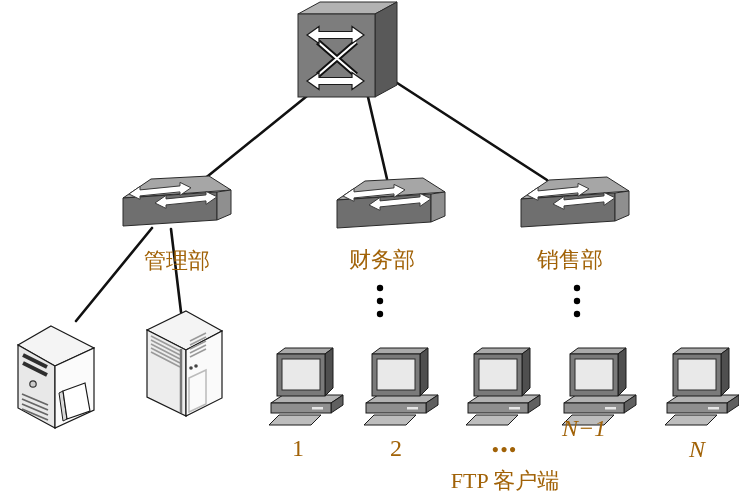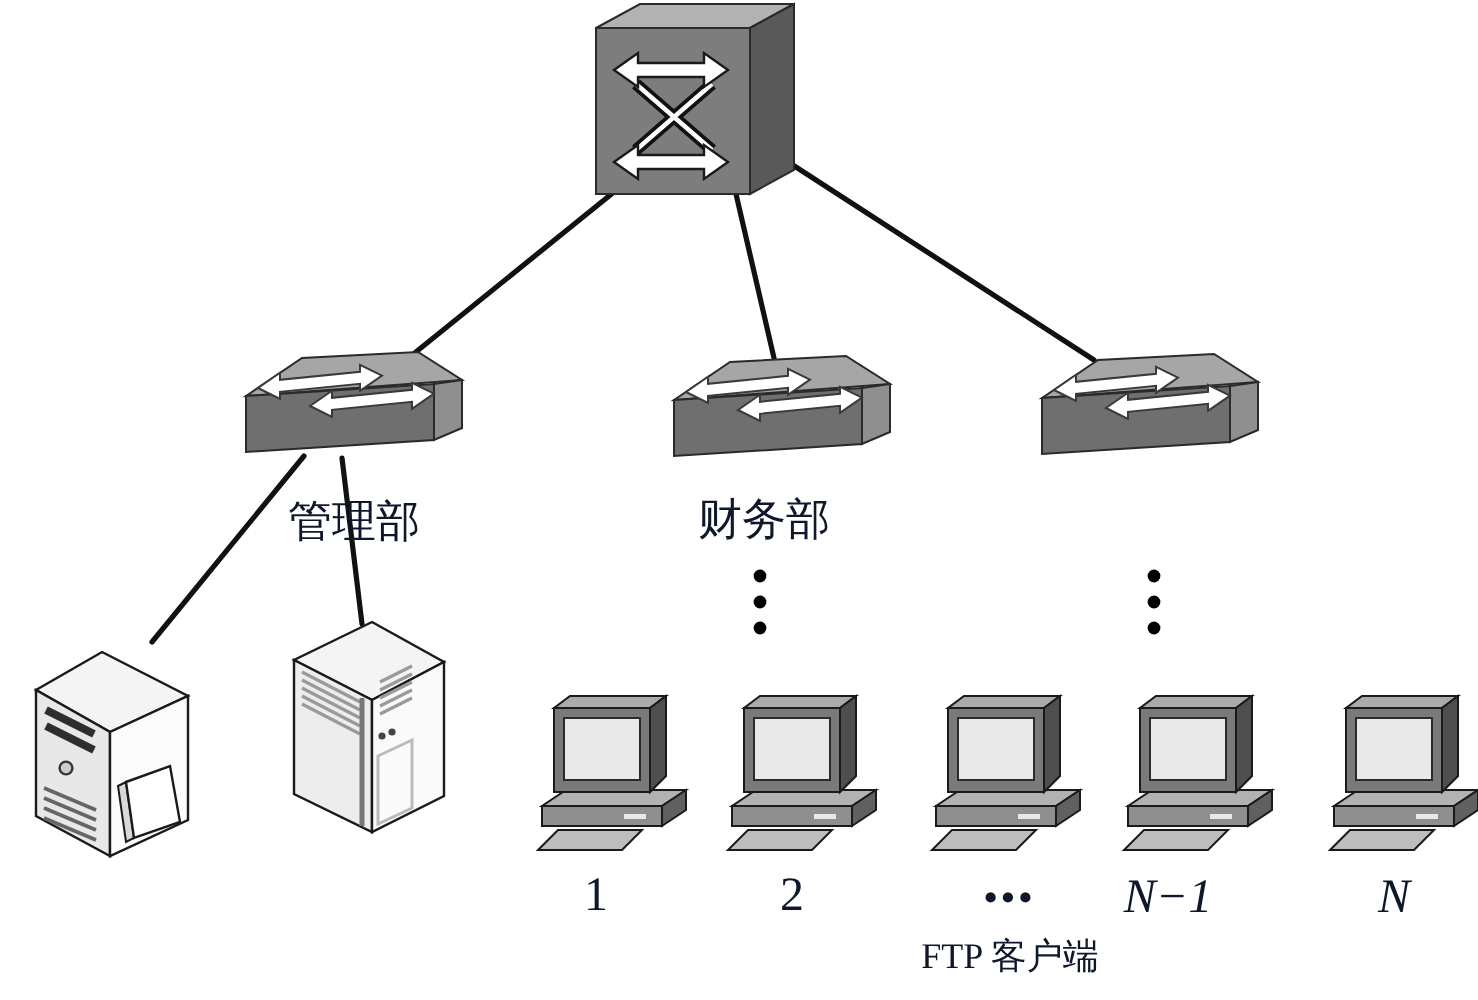--- a/index.html
+++ b/index.html
@@ -18,28 +18,28 @@
   }
   .art {
     position: absolute;
     left: 0;
     top: 0;
   }
   .label {
     position: absolute;
     transform: translateX(-50%);
     white-space: nowrap;
-    color: #0f172a;
+    color: #a16207;
     text-align: center;
     line-height: 1.1;
   }
   .dept-label   { font-size: 22px; }
   .server-label { font-size: 21px; }
   .client-label { font-size: 24px; }
-  .caption-label{ font-size: 18px; }
+  .caption-label{ font-size: 22px; }
   .italic { font-style: italic; }
   .dots-label {
     font-size: 19px;
     font-weight: bold;
     letter-spacing: 2px;
   }
 </style>
 </head>
 <body>
 
@@ -136,23 +136,24 @@
     </g>
     <g fill="#000000">
       <circle cx="577" cy="288" r="3.2"></circle>
       <circle cx="577" cy="301" r="3.2"></circle>
       <circle cx="577" cy="314" r="3.2"></circle>
     </g>
   </svg>
 
   <div class="label dept-label" style="left:177px; top:249px;">管理部</div>
   <div class="label dept-label" style="left:382px; top:248px;">财务部</div>
+  <div class="label dept-label" style="left:570px; top:248px;">销售部</div>
 
 
   <div class="label client-label" style="left:298px; top:435px;">1</div>
   <div class="label client-label" style="left:396px; top:435px;">2</div>
   <div class="label client-label dots-label" style="left:505px; top:440px;">•••</div>
-  <div class="label client-label italic" style="left:584px; top:436px;">N−1</div>
+  <div class="label client-label italic" style="left:584px; top:415px;">N−1</div>
   <div class="label client-label italic" style="left:697px; top:436px;">N</div>
 
   <div class="label caption-label" style="left:505px; top:469px;">FTP 客户端</div>
 
 </div>
 
 </body></html>

